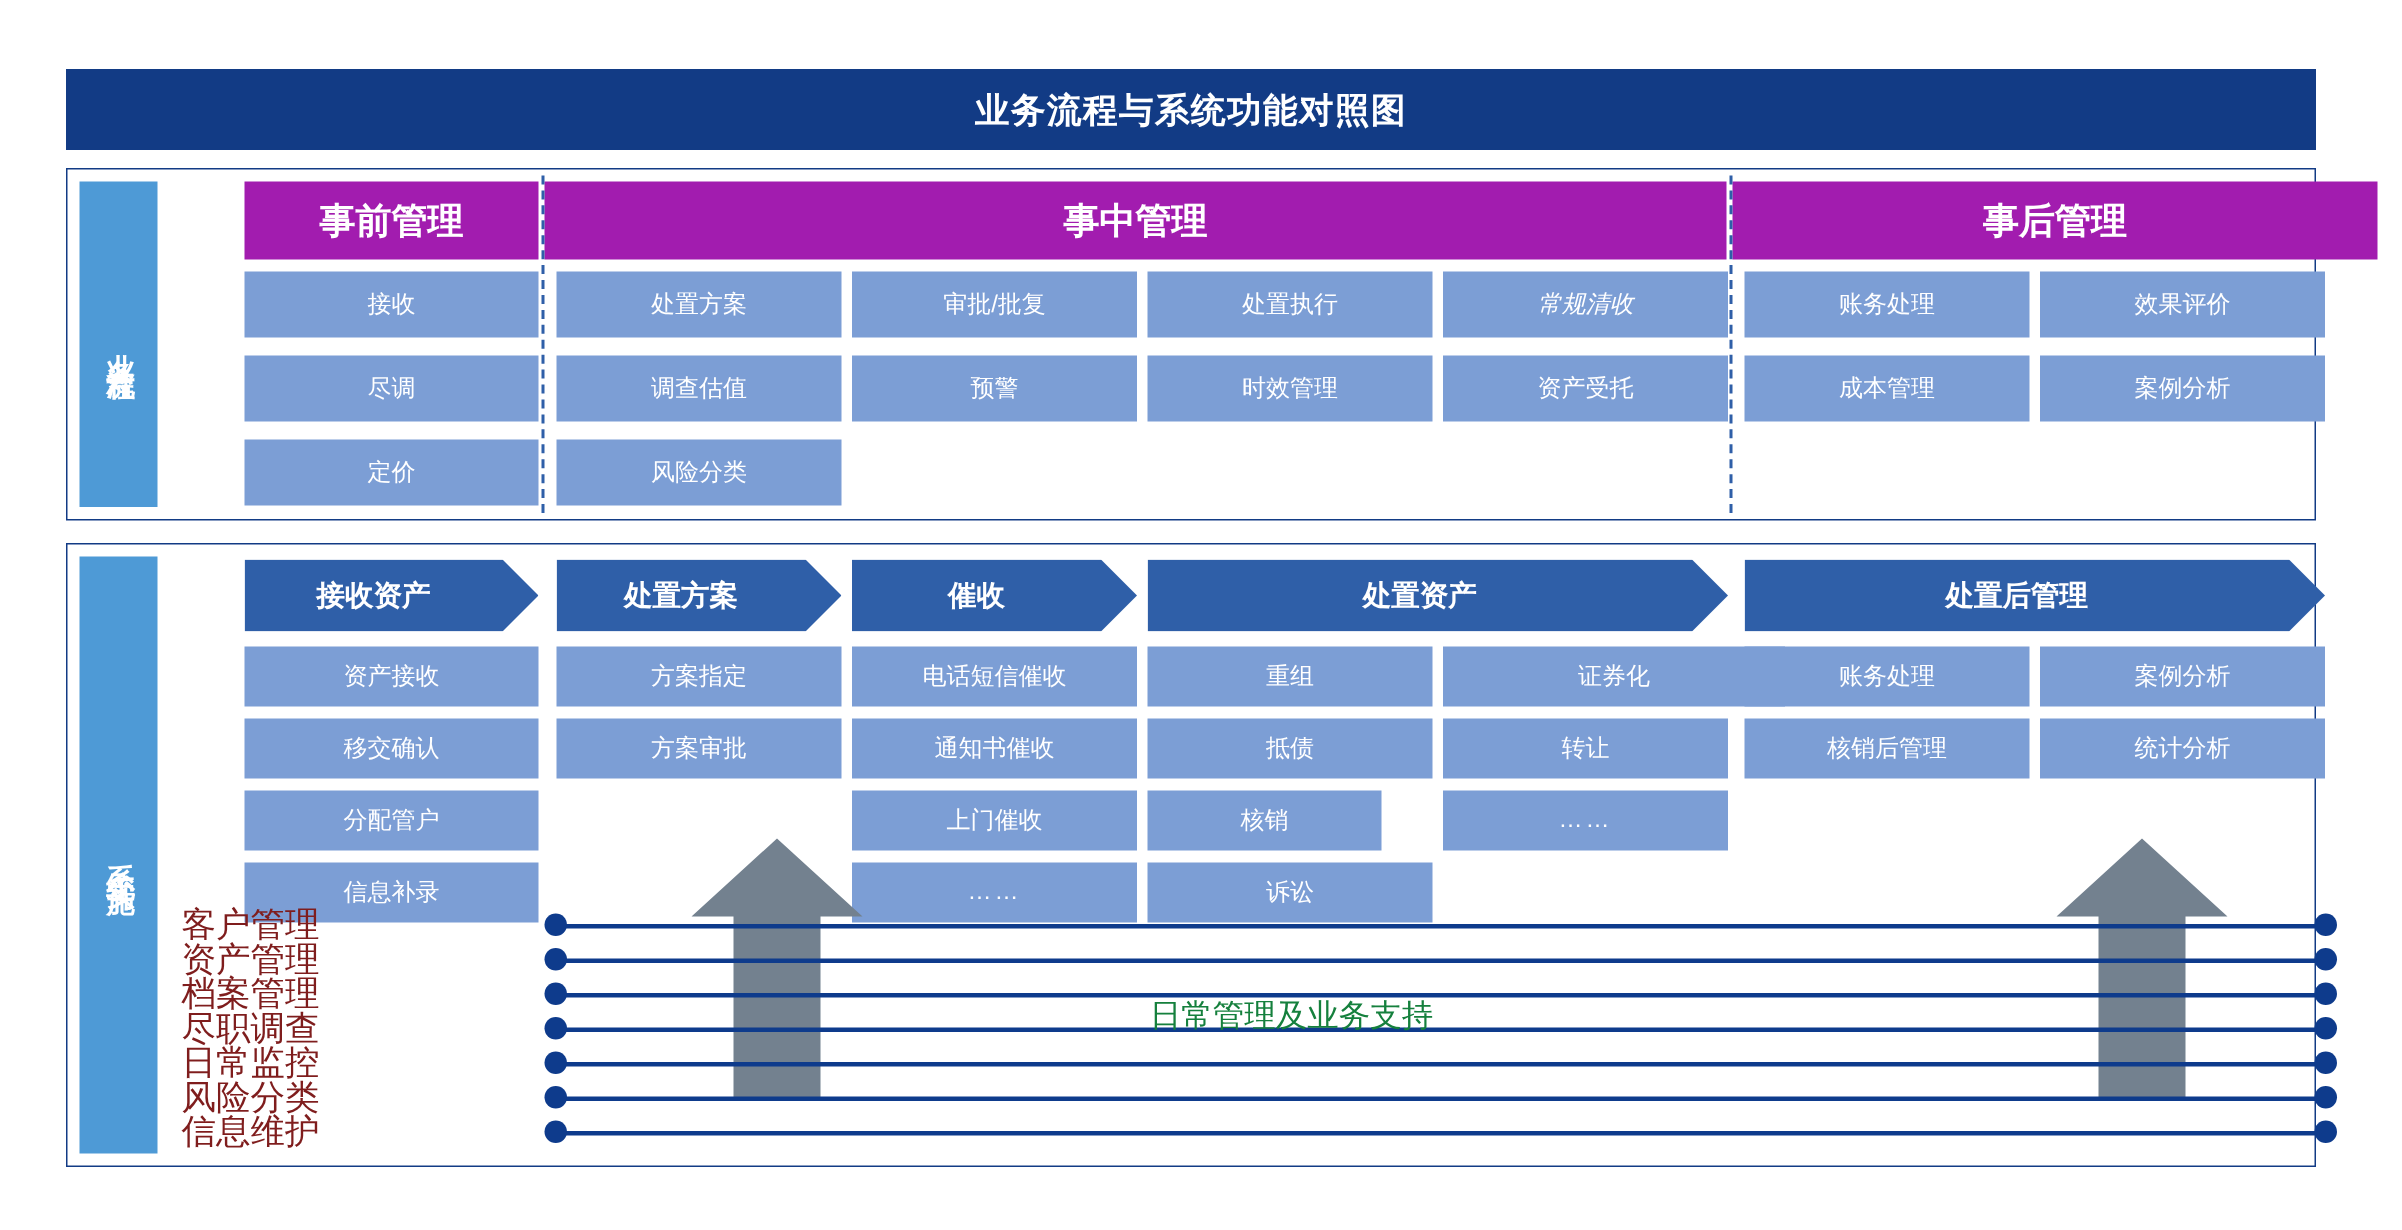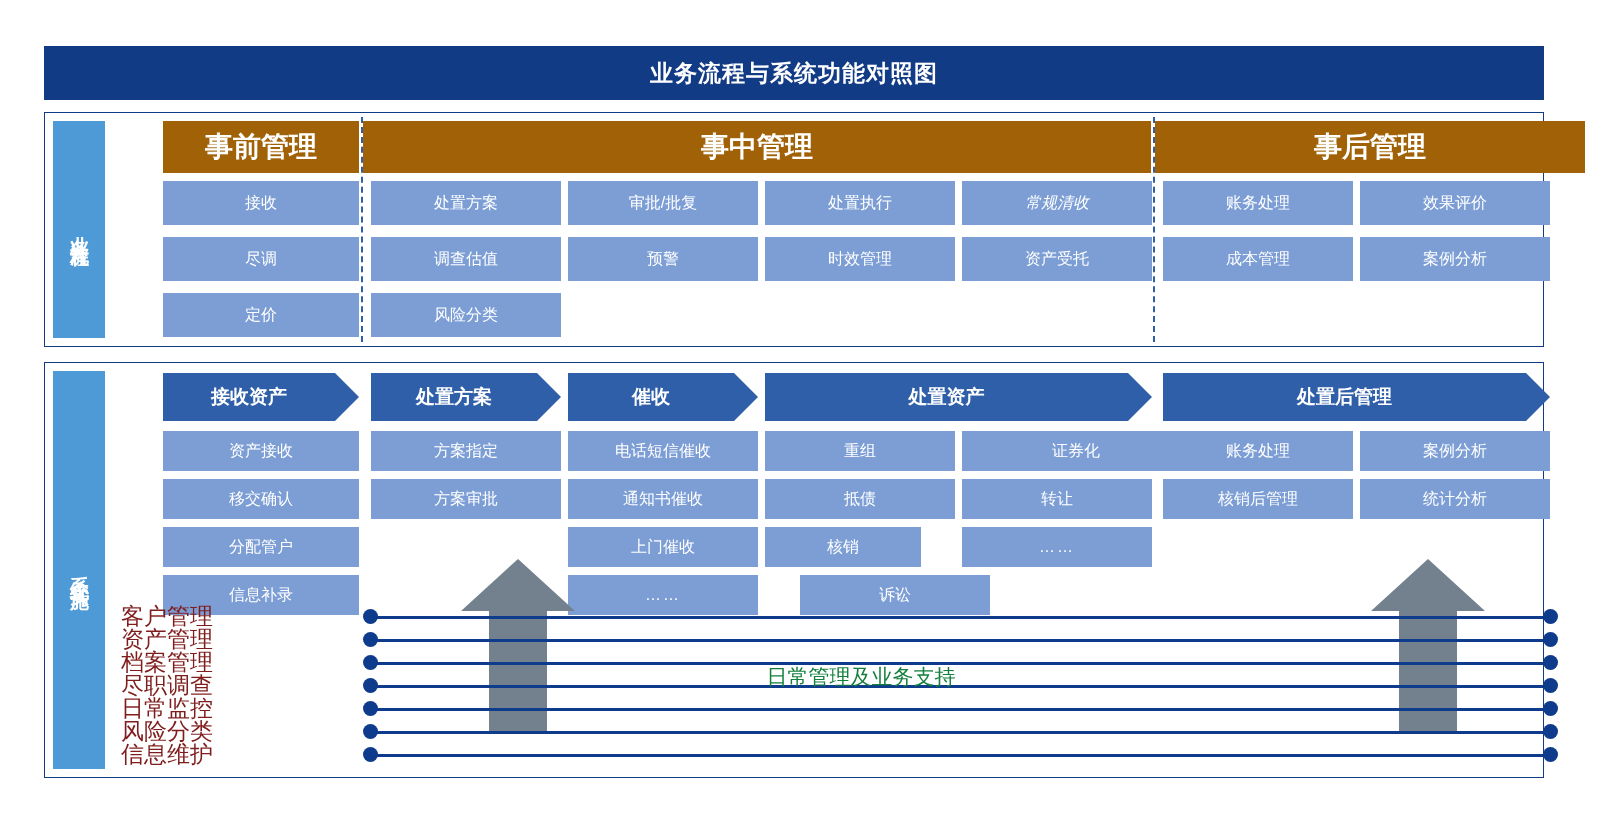--- a/index.html
+++ b/index.html
@@ -74,23 +74,23 @@
     left: 76px;
     top: 0;
     right: 0;
     bottom: 0;
   }
 
   
   .phase-head {
     position: absolute;
     height: 52px;
-    background: #a16207;
-    color: #ffffff;
-    font-size: 28px;
+    background: #a21caf;
+    color: #ffffff;
+    font-size: 24px;
     font-weight: bold;
     display: flex;
     align-items: center;
     justify-content: center;
   }
 
   
   .dashed-div {
     position: absolute;
     width: 0;
@@ -218,21 +218,21 @@
       <div class="cell" style="left:250px; top:116px; width:190px; height:40px;">方案审批</div>
 
       <div class="cell" style="left:447px; top:68px;  width:190px; height:40px;">电话短信催收</div>
       <div class="cell" style="left:447px; top:116px; width:190px; height:40px;">通知书催收</div>
       <div class="cell" style="left:447px; top:164px; width:190px; height:40px;">上门催收</div>
       <div class="cell ellipsis" style="left:447px; top:212px; width:190px; height:40px;">……</div>
 
       <div class="cell" style="left:644px; top:68px;  width:190px; height:40px;">重组</div>
       <div class="cell" style="left:644px; top:116px; width:190px; height:40px;">抵债</div>
       <div class="cell" style="left:644px; top:164px; width:156px; height:40px;">核销</div>
-      <div class="cell" style="left:644px; top:212px; width:190px; height:40px;margin-left:35px;">诉讼</div>
+      <div class="cell" style="left:644px; top:212px; width:190px; height:40px;">诉讼</div>
 
       <div class="cell" style="left:841px; top:68px;  width:228px; height:40px;">证券化</div>
       <div class="cell" style="left:841px; top:116px; width:190px; height:40px;">转让</div>
       <div class="cell ellipsis" style="left:841px; top:164px; width:190px; height:40px;">……</div>
 
       <div class="cell" style="left:1042px; top:68px;  width:190px; height:40px;">账务处理</div>
       <div class="cell" style="left:1042px; top:116px; width:190px; height:40px;">核销后管理</div>
 
       <div class="cell" style="left:1239px; top:68px;  width:190px; height:40px;">案例分析</div>
       <div class="cell" style="left:1239px; top:116px; width:190px; height:40px;">统计分析</div>

